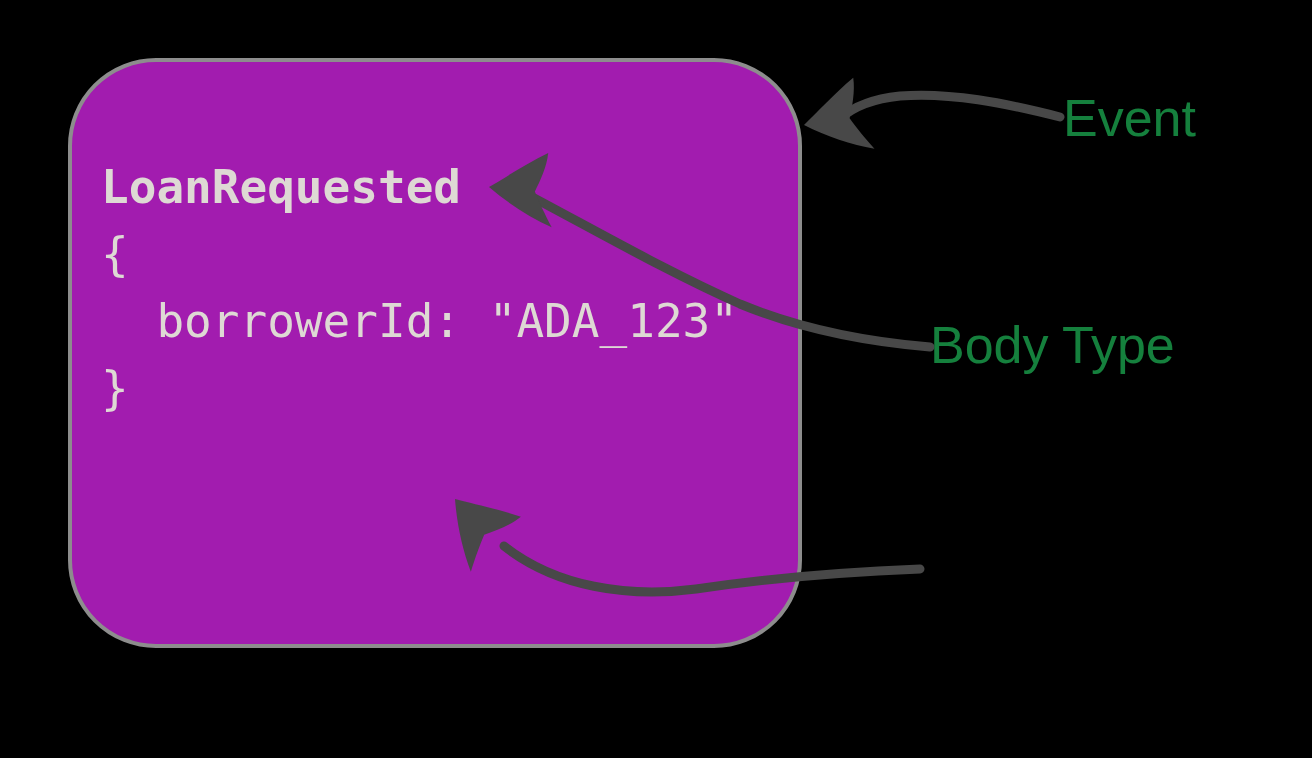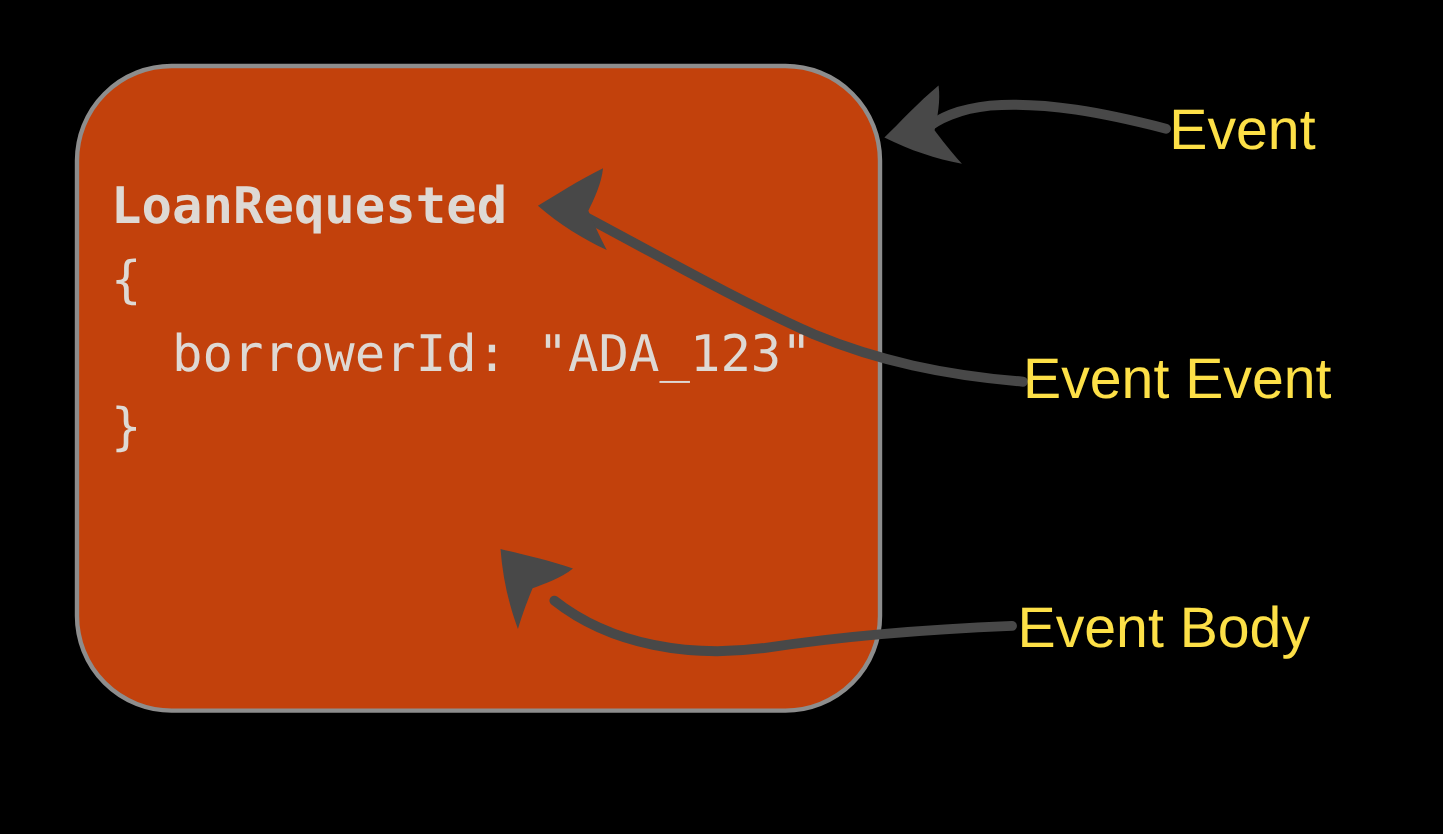--- a/index.html
+++ b/index.html
@@ -15,21 +15,21 @@
     overflow: hidden;
     font-family: "Liberation Sans", sans-serif;
   }
   .event-card {
     position: absolute;
     left: 68px;
     top: 58px;
     width: 734px;
     height: 590px;
     box-sizing: border-box;
-    background: #c2410c;
+    background: #a21caf;
     border: 4px solid #8d8d8d;
     border-radius: 88px;
     padding-left: 47px;
   }
   .code-block {
     position: absolute;
     left: 29px;
     top: 92px;
     font-family: "DejaVu Sans Mono", monospace;
     font-size: 46px;
@@ -48,21 +48,21 @@
     left: 0;
     top: 0;
     width: 1312px;
     height: 758px;
     pointer-events: none;
   }
   .annotation-label {
     position: absolute;
     font-size: 52px;
     line-height: 52px;
-    color: #fde047;
+    color: #15803d;
     white-space: nowrap;
   }
   .label-event      { left: 1063px; top: 92px;  }
   .label-event-type { left: 930px;  top: 319px; }
   .label-event-body { left: 925px;  top: 545px; }
 </style>
 </head>
 <body>
 
 <div class="canvas">
@@ -83,16 +83,15 @@
       <path d="M 920 569 C 845 572, 762 579, 696 589 C 628 598, 556 587, 504 546"></path>
     </g>
     <g fill="#484848" stroke="none">
       <path transform="translate(804,125) rotate(168)" d="M 0 0 C -20 -16 -42 -29 -64 -38 C -57 -26 -50 -12 -46 -3 C -51 8 -57 22 -58 36 C -37 25 -16 10 0 0 Z"></path>
       <path transform="translate(489,187) rotate(182)" d="M 0 0 C -20 -16 -42 -29 -64 -38 C -57 -26 -50 -12 -46 -3 C -51 8 -57 22 -58 36 C -37 25 -16 10 0 0 Z"></path>
       <path transform="translate(455,499) rotate(227)" d="M 0 0 C -20 -16 -42 -29 -64 -38 C -57 -26 -50 -12 -46 -3 C -51 8 -57 22 -58 36 C -37 25 -16 10 0 0 Z"></path>
     </g>
   </svg>
 
   <div class="annotation-label label-event">Event</div>
-  <div class="annotation-label label-event-type">Event Event</div>
-  <div class="annotation-label label-event-body">Event Body</div>
+  <div class="annotation-label label-event-type">Body Type</div>
 
 </div>
 
 </body></html>

